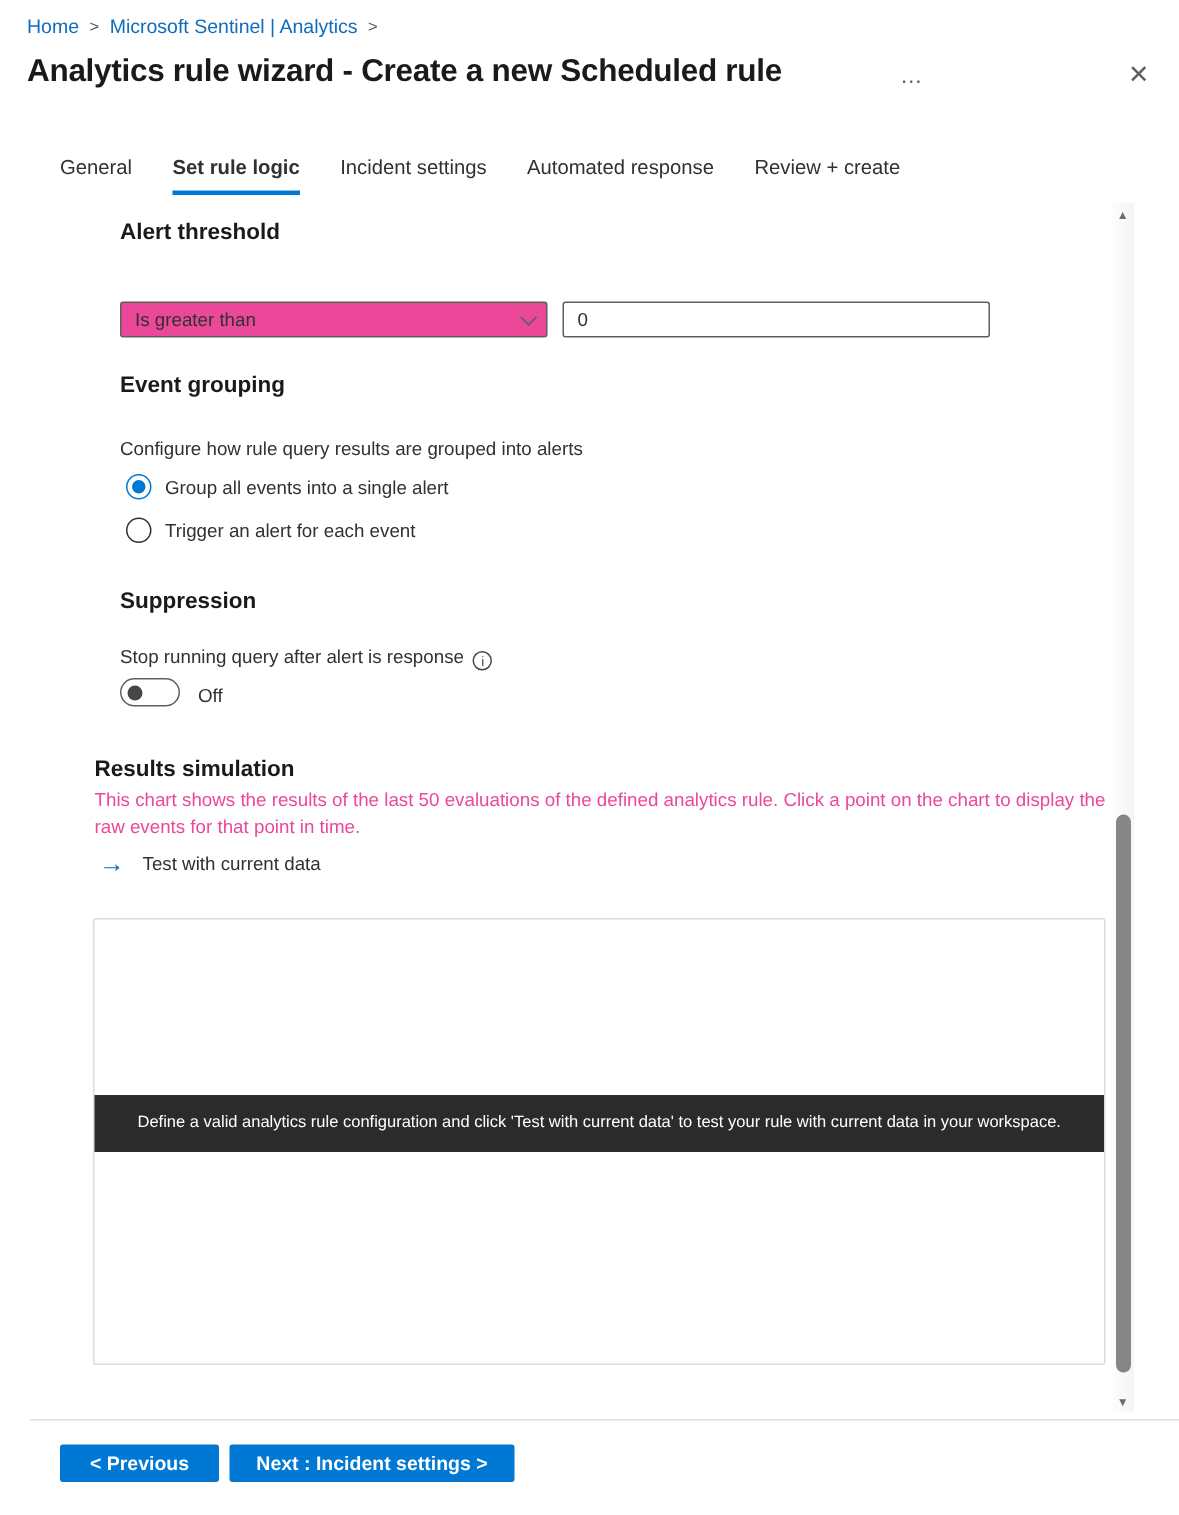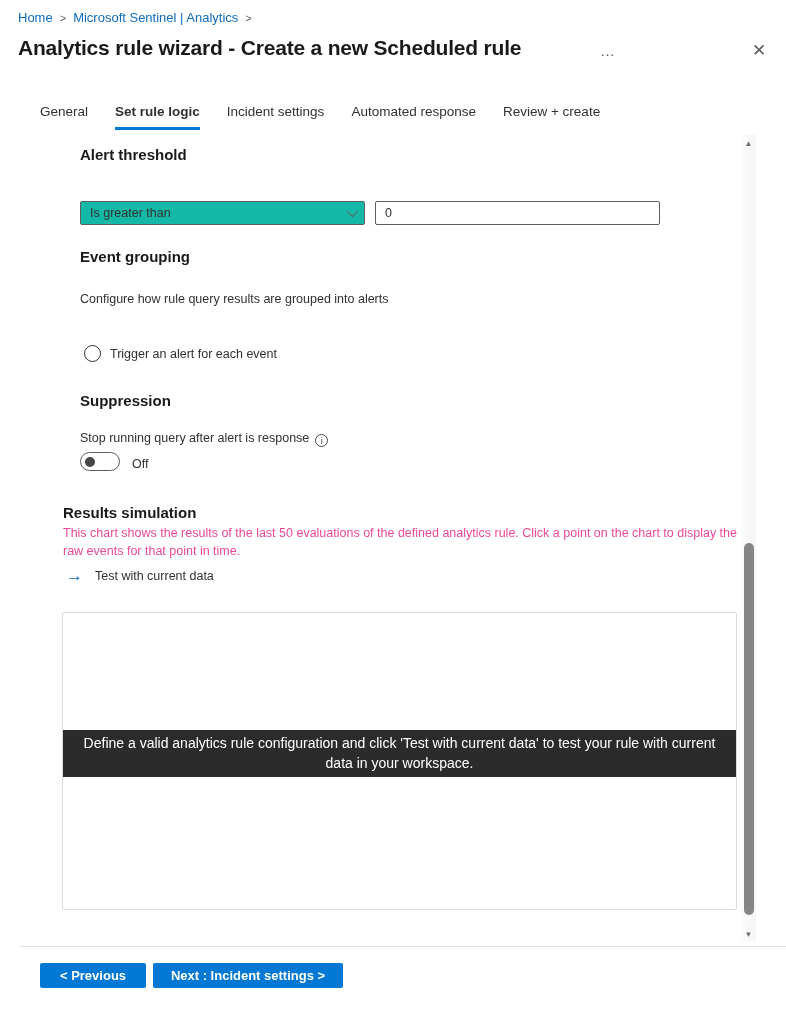--- a/index.html
+++ b/index.html
@@ -21,21 +21,21 @@
   .tabs { position:absolute; left:40px; top:104px; display:flex; gap:27px; font-size:13.5px; }
   .tab { padding-bottom:8px; color:#323130; cursor:pointer; border-bottom:3px solid transparent; }
   .tab.active { font-weight:700; border-bottom:3px solid #0078d4; }
 
   
   .sec-h { position:absolute; font-size:15px; font-weight:700; color:#1b1a19; }
   .lbl { position:absolute; font-size:12.5px; color:#323130; }
   .req { color:#c8402a; margin-left:3px; }
 
   
-  .dropdown { position:absolute; left:80px; top:201px; width:285px; height:24px; border:1px solid #605e5c; border-radius:2px; background:#14b8a6; display:flex; align-items:center; justify-content:space-between; padding:0 9px; font-size:12.5px; cursor:pointer; }
+  .dropdown { position:absolute; left:80px; top:201px; width:285px; height:24px; border:1px solid #605e5c; border-radius:2px; background:#ec4899; display:flex; align-items:center; justify-content:space-between; padding:0 9px; font-size:12.5px; cursor:pointer; }
   .chev { width:8px; height:8px; border-right:1.4px solid #605e5c; border-bottom:1.4px solid #605e5c; transform:rotate(45deg) translateY(-2px); }
   .num-input { position:absolute; left:375px; top:201px; width:285px; height:24px; border:1px solid #605e5c; border-radius:2px; background:#fff; font-size:12.5px; padding:0 9px; font-family:inherit; color:#323130; }
 
   
   .radio-row { position:absolute; display:flex; align-items:center; gap:9px; font-size:12.5px; cursor:pointer; }
   .radio { width:17px; height:17px; border-radius:50%; border:1px solid #323130; background:#fff; flex:0 0 auto; position:relative; }
   .radio.sel { border:1px solid #0078d4; }
   .radio.sel::after { content:""; position:absolute; left:3px; top:3px; width:9px; height:9px; border-radius:50%; background:#0078d4; }
 
   
@@ -45,21 +45,21 @@
   .toggle-row { position:absolute; left:80px; top:452px; display:flex; align-items:flex-end; gap:12px; font-size:12.5px; }
   .toggle { width:40px; height:19px; border:1px solid #605e5c; border-radius:10px; background:#fff; position:relative; cursor:pointer; }
   .toggle .knob { position:absolute; left:4px; top:3.5px; width:10px; height:10px; border-radius:50%; background:#484644; }
 
   
   .rs-desc { position:absolute; left:63px; top:524px; width:676px; font-size:12.5px; line-height:1.45; color:#ec4899; }
   .test-link { position:absolute; left:66px; top:567px; display:flex; align-items:center; gap:12px; font-size:12.5px; cursor:pointer; }
   .test-arrow { color:#0f6cbd; font-size:17px; line-height:1; }
 
   .chart-box { position:absolute; left:62px; top:612px; width:675px; height:298px; border:1px solid #dcdcdc; border-radius:2px; background:#fff; }
-  .chart-banner { position:absolute; left:0; right:0; top:117px; min-height:38px; background:#2b2b2b; color:#fff; font-size:14px; line-height:1.4; display:flex; align-items:center; justify-content:center; text-align:center; padding:4px 12px; }
+  .chart-banner { position:absolute; left:0; right:0; top:117px; min-height:38px; background:#2b2b2b; color:#fff; font-size:11px; line-height:1.4; display:flex; align-items:center; justify-content:center; text-align:center; padding:4px 12px; }
 
   
   .scrollbar { position:absolute; left:741px; top:135px; width:15px; height:806px; background:linear-gradient(to right,#fdfdfd,#f5f5f5); }
   .scroll-arrow { position:absolute; left:0; width:15px; text-align:center; color:#6d6d6d; font-size:8px; cursor:pointer; }
   .scroll-up { top:4px; }
   .scroll-down { bottom:2px; }
   .scroll-thumb { position:absolute; left:2.5px; top:408px; width:10px; height:372px; background:#868686; border-radius:5px; cursor:grab; }
 
   
   .divider { position:absolute; left:20px; top:946px; width:766px; height:1px; background:#e1e1e1; }
@@ -93,20 +93,24 @@
 
   <div class="sec-h" style="left:80px; top:146px;">Alert threshold</div>
   <div class="dropdown">
     <span>Is greater than</span>
     <span class="chev"></span>
   </div>
   <input class="num-input" value="0" style="">
 
   <div class="sec-h" style="left:80px; top:248px;">Event grouping</div>
   <div class="lbl" style="left:80px; top:292px;">Configure how rule query results are grouped into alerts</div>
+  <div class="radio-row" style="left:84px; top:316px;">
+    <span class="radio sel"></span>
+    <span>Group all events into a single alert</span>
+  </div>
   <div class="radio-row" style="left:84px; top:345px;">
     <span class="radio"></span>
     <span>Trigger an alert for each event</span>
   </div>
 
   <div class="sec-h" style="left:80px; top:392px;">Suppression</div>
   <div class="lbl" style="left:80px; top:431px;">
     <span>Stop running query after alert is response</span><i class="info-i">i</i>
   </div>
   <div class="toggle-row">

